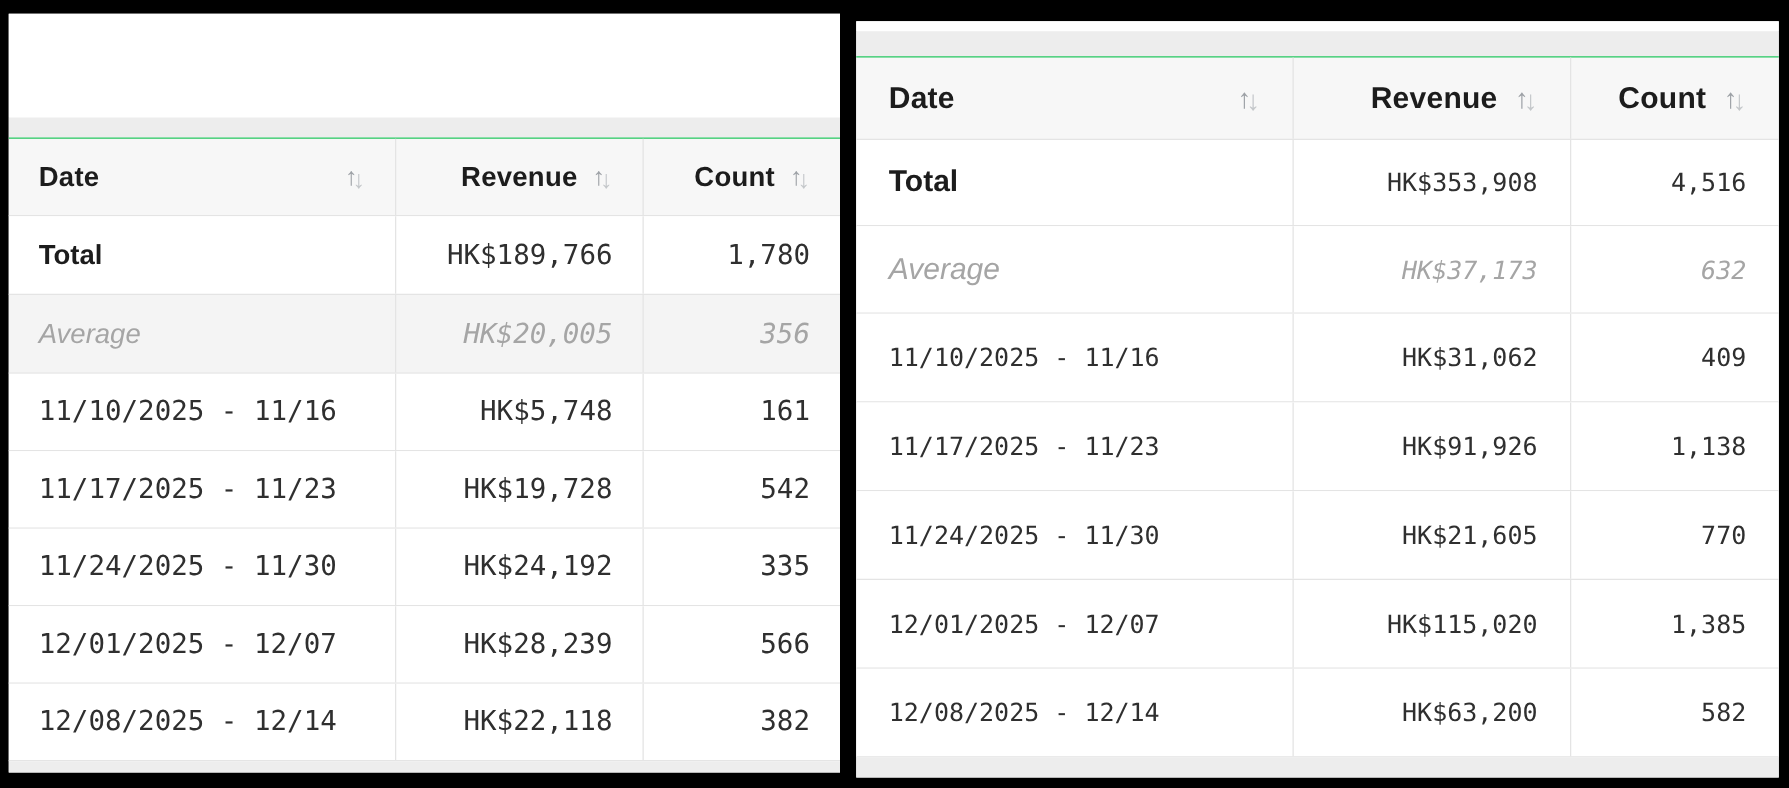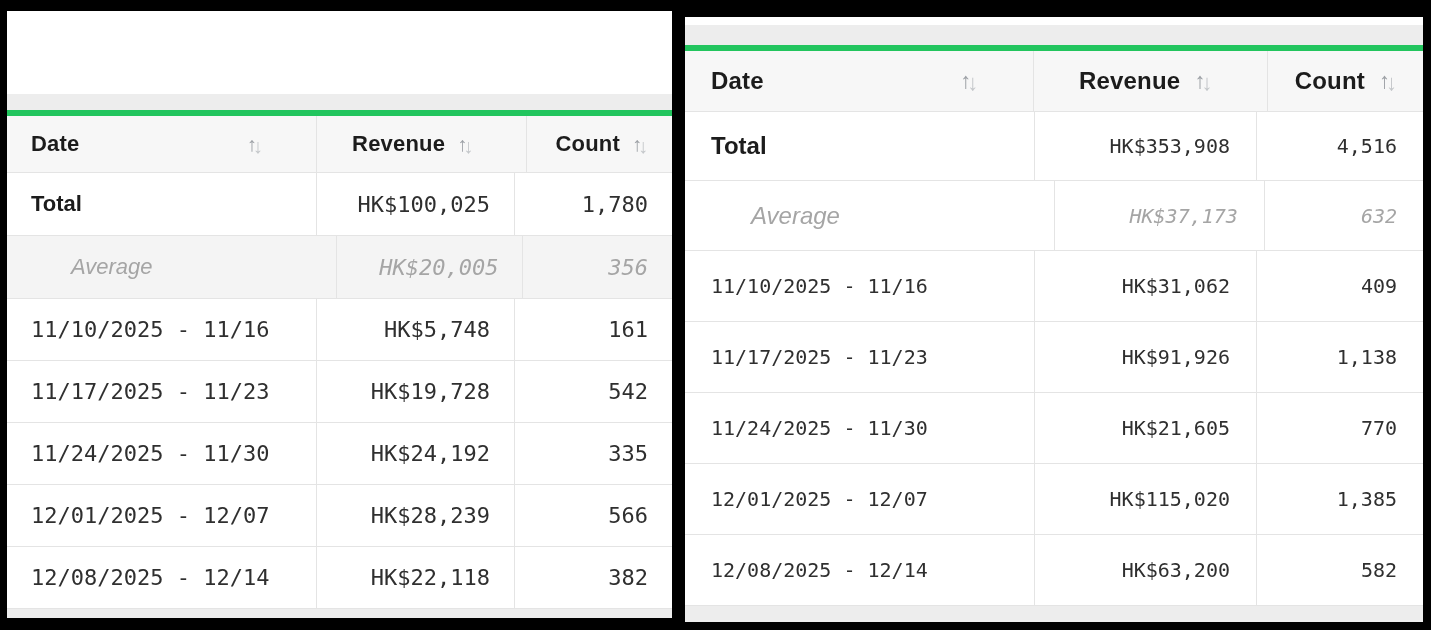--- a/index.html
+++ b/index.html
@@ -14,22 +14,22 @@
   .blank-top { background:#fff; }
   .panel-left  .blank-top { height:83px; }
   .panel-right .blank-top { height:8px; }
   .page-strip { background:#ededed; }
   .panel-left  .page-strip.top { height:16px; }
   .panel-right .page-strip.top { height:20px; }
   .panel-left  .page-strip.bottom { height:9px; }
   .panel-right .page-strip.bottom { height:16px; }
 
   .row { display:flex; align-items:stretch; border-bottom:1px solid #e4e4e4; background:#fff; box-sizing:border-box; }
-  .header-row { background:#f7f7f7; border-top:6px solid #22c55e;gap:29px; }
-  .avg-row { font-style:italic;padding-left:40px; }
+  .header-row { background:#f7f7f7; border-top:1px solid #22c55e; }
+  .avg-row { font-style:italic; }
   .t-left .avg-row { background:#f4f4f4; }
 
   .t-left  .header-row { height:63px; }
   .t-left  .total-row  { height:63px; }
   .t-left  .avg-row    { height:63px; }
   .t-left  .data-row   { height:62px; }
   .t-right .header-row { height:67px; }
   .t-right .total-row  { height:69px; }
   .t-right .avg-row    { height:70px; }
   .t-right .data-row   { height:71px; }
@@ -94,21 +94,21 @@
               <span class="arr-up">↑</span>
               <span class="arr-down">↓</span>
             </span>
           </div>
         </div>
         <div class="row sum-row total-row">
           <div class="cell c0">
             <span class="label-cell">Total</span>
           </div>
           <div class="cell c1">
-            <span class="mono">HK$100,025</span>
+            <span class="mono">HK$189,766</span>
           </div>
           <div class="cell c2">
             <span class="mono">1,780</span>
           </div>
         </div>
         <div class="row sum-row avg-row">
           <div class="cell c0">
             <span class="label-cell">Average</span>
           </div>
           <div class="cell c1">

